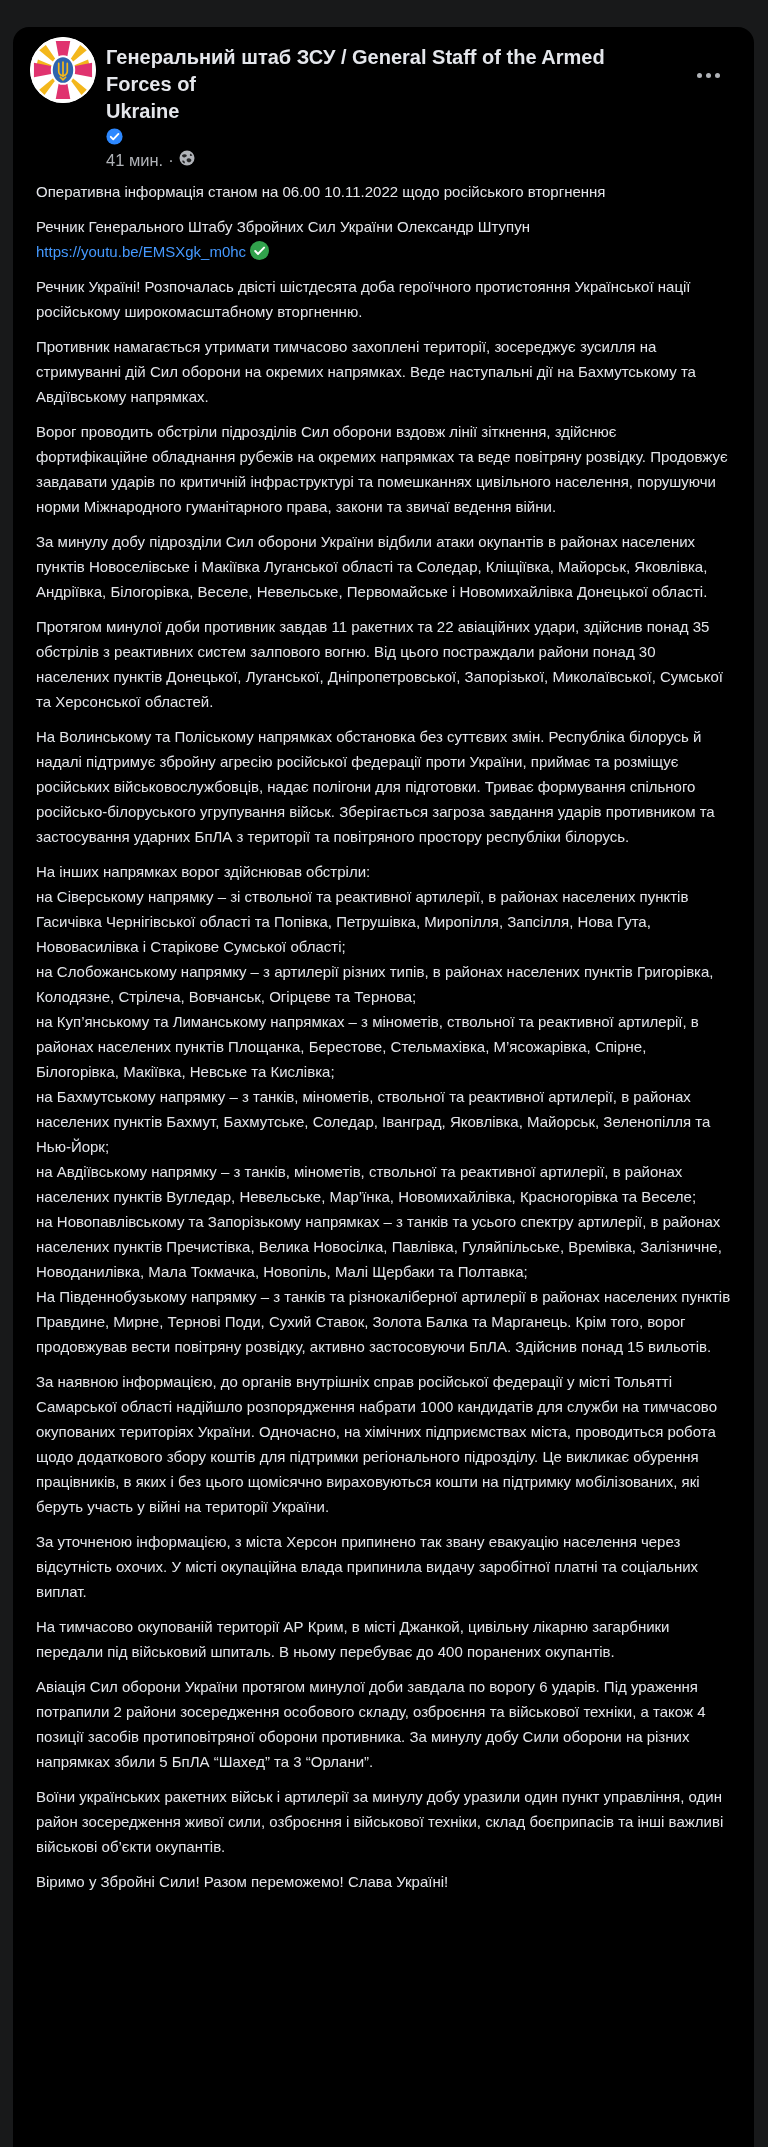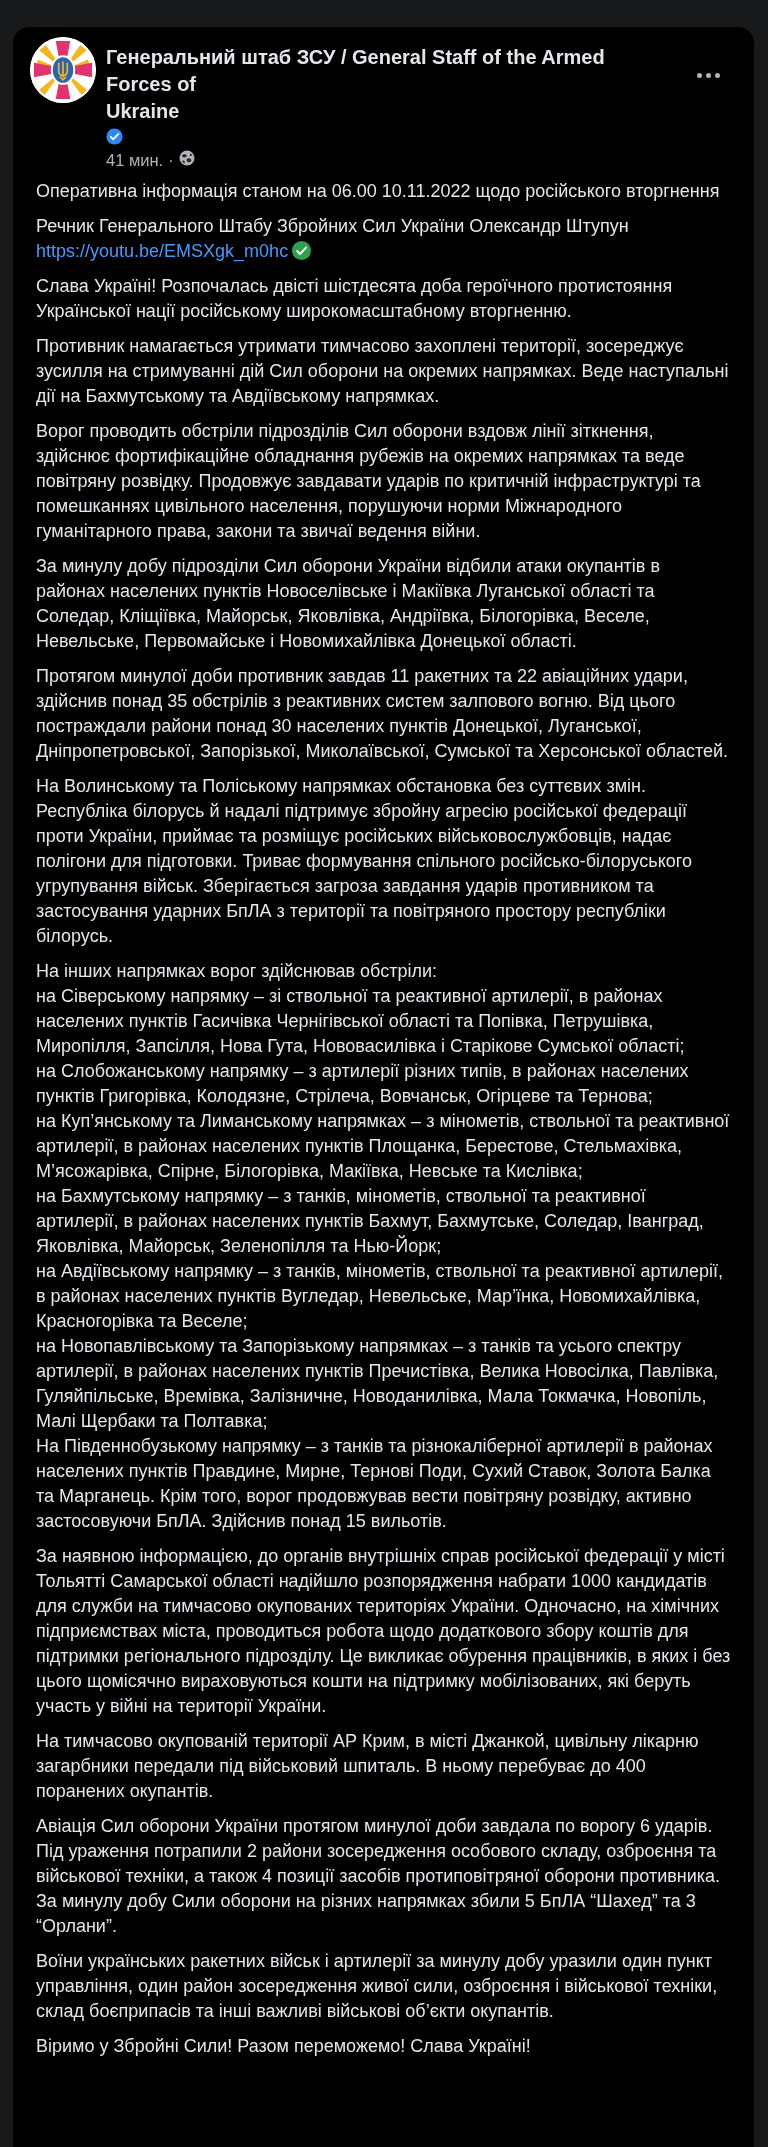--- a/index.html
+++ b/index.html
@@ -69,21 +69,21 @@
     cursor: pointer;
   }
   .more-button i {
     width: 5px; height: 5px;
     border-radius: 50%;
     background: #b0b3b8;
   }
   .post-body {
     padding: 9px 23px 18px 23px;
     color: #e4e6eb;
-    font-size: 18px;
+    font-size: 15px;
     line-height: 25px;
   }
   .para { margin-bottom: 10px; white-space: pre-wrap; }
   .para:last-child { margin-bottom: 16px; }
   .post-link {
     color: #4599ff;
     text-decoration: none;
   }
   .green-check {
     display: inline-block;
@@ -158,27 +158,28 @@
         <i></i>
     </div>
   </div>
 
   <div class="post-body">
       <div class="para">Оперативна інформація станом на 06.00 10.11.2022 щодо російського вторгнення</div>
       <div class="para">Речник Генерального Штабу Збройних Сил України Олександр Штупун<br><a href="#" class="post-link">https://youtu.be/EMSXgk_m0hc</a><span class="green-check"><svg viewBox="0 0 20 20" width="19" height="19">
             <circle cx="10" cy="10" r="10" fill="#31a24c"></circle>
             <path d="M5.5 10.6 l3 3 L14.8 7" stroke="#ffffff" stroke-width="2.1" fill="none" stroke-linecap="round" stroke-linejoin="round"></path>
           </svg></span></div>
-      <div class="para">Слава Україні! Розпочалась двісті шістдесята доба героїчного протистояння Української нації російському широкомасштабному вторгненню.</div>
+      <div class="para">Речник Україні! Розпочалась двісті шістдесята доба героїчного протистояння Української нації російському широкомасштабному вторгненню.</div>
       <div class="para">Противник намагається утримати тимчасово захоплені території, зосереджує зусилля на стримуванні дій Сил оборони на окремих напрямках. Веде наступальні дії на Бахмутському та Авдіївському напрямках.</div>
       <div class="para">Ворог проводить обстріли підрозділів Сил оборони вздовж лінії зіткнення, здійснює фортифікаційне обладнання рубежів на окремих напрямках та веде повітряну розвідку. Продовжує завдавати ударів по критичній інфраструктурі та помешканнях цивільного населення, порушуючи норми Міжнародного гуманітарного права, закони та звичаї ведення війни.</div>
       <div class="para">За минулу добу підрозділи Сил оборони України відбили атаки окупантів в районах населених пунктів Новоселівське і Макіївка Луганської області та Соледар, Кліщіївка, Майорськ, Яковлівка, Андріївка, Білогорівка, Веселе, Невельське, Первомайське і Новомихайлівка Донецької області.</div>
       <div class="para">Протягом минулої доби противник завдав 11 ракетних та 22 авіаційних удари, здійснив понад 35 обстрілів з реактивних систем залпового вогню. Від цього постраждали райони понад 30 населених пунктів Донецької, Луганської, Дніпропетровської, Запорізької, Миколаївської, Сумської та Херсонської областей.</div>
       <div class="para">На Волинському та Поліському напрямках обстановка без суттєвих змін. Республіка білорусь й надалі підтримує збройну агресію російської федерації проти України, приймає та розміщує російських військовослужбовців, надає полігони для підготовки. Триває формування спільного російсько-білоруського угрупування військ. Зберігається загроза завдання ударів противником та застосування ударних БпЛА з території та повітряного простору республіки білорусь.</div>
       <div class="para">На інших напрямках ворог здійснював обстріли:<br>на Сіверському напрямку – зі ствольної та реактивної артилерії, в районах населених пунктів Гасичівка Чернігівської області та Попівка, Петрушівка, Миропілля, Запсілля, Нова Гута, Нововасилівка і Старікове Сумської області;<br>на Слобожанському напрямку – з артилерії різних типів, в районах населених пунктів Григорівка, Колодязне, Стрілеча, Вовчанськ, Огірцеве та Тернова;<br>на Куп’янському та Лиманському напрямках – з мінометів, ствольної та реактивної артилерії, в районах населених пунктів Площанка, Берестове, Стельмахівка, М’ясожарівка, Спірне, Білогорівка, Макіївка, Невське та Кислівка;<br>на Бахмутському напрямку – з танків, мінометів, ствольної та реактивної артилерії, в районах населених пунктів Бахмут, Бахмутське, Соледар, Іванград, Яковлівка, Майорськ, Зеленопілля та Нью-Йорк;<br>на Авдіївському напрямку – з танків, мінометів, ствольної та реактивної артилерії, в районах населених пунктів Вугледар, Невельське, Мар’їнка, Новомихайлівка, Красногорівка та Веселе;<br>на Новопавлівському та Запорізькому напрямках – з танків та усього спектру артилерії, в районах населених пунктів Пречистівка, Велика Новосілка, Павлівка, Гуляйпільське, Времівка, Залізничне, Новоданилівка, Мала Токмачка, Новопіль, Малі Щербаки та Полтавка;<br>На Південнобузькому напрямку – з танків та різнокаліберної артилерії в районах населених пунктів Правдине, Мирне, Тернові Поди, Сухий Ставок, Золота Балка та Марганець. Крім того, ворог продовжував вести повітряну розвідку, активно застосовуючи БпЛА. Здійснив понад 15 вильотів.</div>
       <div class="para">За наявною інформацією, до органів внутрішніх справ російської федерації у місті Тольятті Самарської області надійшло розпорядження набрати 1000 кандидатів для служби на тимчасово окупованих територіях України. Одночасно, на хімічних підприємствах міста, проводиться робота щодо додаткового збору коштів для підтримки регіонального підрозділу. Це викликає обурення працівників, в яких і без цього щомісячно вираховуються кошти на підтримку мобілізованих, які беруть участь у війні на території України.</div>
+      <div class="para">За уточненою інформацією, з міста Херсон припинено так звану евакуацію населення через відсутність охочих. У місті окупаційна влада припинила видачу заробітної платні та соціальних виплат.</div>
       <div class="para">На тимчасово окупованій території АР Крим, в місті Джанкой, цивільну лікарню загарбники передали під військовий шпиталь. В ньому перебуває до 400 поранених окупантів.</div>
       <div class="para">Авіація Сил оборони України протягом минулої доби завдала по ворогу 6 ударів. Під ураження потрапили 2 райони зосередження особового складу, озброєння та військової техніки, а також 4 позиції засобів протиповітряної оборони противника. За минулу добу Сили оборони на різних напрямках збили 5 БпЛА “Шахед” та 3 “Орлани”.</div>
       <div class="para">Воїни українських ракетних військ і артилерії за минулу добу уразили один пункт управління, один район зосередження живої сили, озброєння і військової техніки, склад боєприпасів та інші важливі військові об’єкти окупантів.</div>
       <div class="para">Віримо у Збройні Сили! Разом переможемо! Слава Україні!</div>
     </div>
 
 </div>
 
 </body></html>

